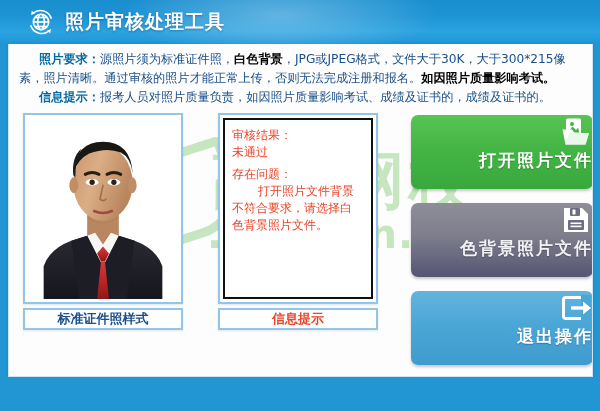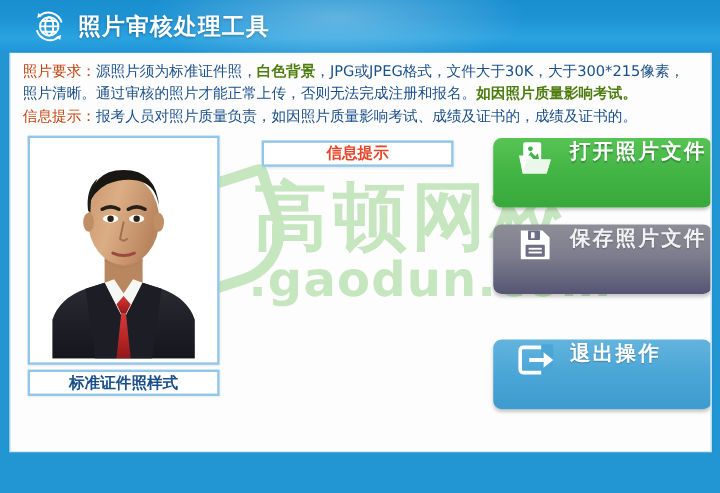--- a/index.html
+++ b/index.html
@@ -83,22 +83,22 @@
   
   .instructions {
     position: relative;
     z-index: 3;
     padding: 6px 10px 0 10px;
     font-size: 12.2px;
     line-height: 19px;
     color: #1a4f8a;
   }
   .instructions p { margin: 0; white-space: normal; }
-  .lbl  { color: #c2410c; font-weight: normal; }
-  .hi   { color: #4d7c0f; font-weight: bold; }
+  .lbl  { color: #0369a1; font-weight: bold; margin-left: 20px; }
+  .hi   { color: #000000; font-weight: bold; }
   .blue { color: #1a4f8a; text-align: center; }
 
   
   .main-row {
     position: relative;
     z-index: 3;
     display: flex;
     margin-top: 6px;
     padding-left: 14px;
   }
@@ -159,45 +159,46 @@
 
   
   .btn-col {
     margin-left: 33px;
     padding-top: 2px;
     display: flex;
     flex-direction: column;
     gap: 14px;
   }
   .btn {
-    width: 182px; height: 58px;
+    width: 182px; height: 74px;
     border-radius: 7px;
-    display: flex; align-items: flex-start;
+    display: flex; align-items: flex-end;
     padding-left: 18px;
     cursor: pointer;
     border: none;
     position: relative;
     box-shadow: 0 2px 3px rgba(0,0,0,.22);
+    flex-direction: column;
   }
   .btn .glyph { width: 34px; height: 34px; flex: 0 0 auto; }
   .btn .btn-label {
     margin-left: 12px;
     color: #ffffff;
     font-size: 17px;
     font-weight: bold;
     letter-spacing: 2px;
     text-shadow: 0 1px 1px rgba(0,0,0,.25);
   }
   .btn-open { background: linear-gradient(180deg,#57c454 0%,#43b545 48%,#38a83c 100%); }
   .btn-save {
     background: linear-gradient(180deg,#8e8e98 0%,#7d7d8d 45%,#555574 100%);
     cursor: default;
   }
   .btn-save .btn-label { color: #f2f2f4; }
-  .btn-exit { background: linear-gradient(180deg,#63b4de 0%,#4aa6d6 48%,#3e9bcd 100%); margin-top: 24px; }
+  .btn-exit { background: linear-gradient(180deg,#63b4de 0%,#4aa6d6 48%,#3e9bcd 100%); }
 
   
   .bottom-strip {
     position: absolute; left: 0; bottom: 0;
     width: 600px; height: 34px;
     background: #2196d3;
   }
 </style>
 </head>
 <body>
@@ -296,20 +297,31 @@
               <path d="M67 94 Q76 98 85 94" stroke="#9b4a42" stroke-width="2.6" fill="none" stroke-linecap="round"></path>
 
               <path d="M60 100 Q76 112 92 100" stroke="#b07f58" stroke-width="1.2" fill="none" opacity=".6"></path>
             </svg>
           </div>
         </div>
         <div class="caption">标准证件照样式</div>
       </div>
 
       <div class="panel msg-col">
+        <div class="msg-frame">
+          <div class="msg-inner">
+            <div>审核结果：</div>
+            <div>未通过</div>
+            <div class="gap"></div>
+            <div>存在问题：</div>
+            <div class="msg-indent">打开照片文件背景</div>
+            <div>不符合要求，请选择白</div>
+            <div>色背景照片文件。</div>
+          </div>
+        </div>
         <div class="caption alert">信息提示</div>
       </div>
 
       <div class="btn-col">
 
         <div class="btn btn-open">
           <svg class="glyph" viewBox="0 0 34 34">
             <rect x="7" y="3.5" width="15" height="16" rx="1.5" fill="#ffffff"></rect>
             <circle cx="13" cy="9" r="2" fill="#43b545"></circle>
             <path d="M9 17.5 L13.5 11.5 L17 15 L19.2 12.8 L20.2 17.5 Z" fill="#43b545"></path>
@@ -321,21 +333,21 @@
 
         <div class="btn btn-save">
           <svg class="glyph" viewBox="0 0 34 34">
             <path d="M5 5 H23 L29 11 V29 H5 Z" fill="#ffffff"></path>
             <rect x="11" y="5" width="10" height="8" rx="1" fill="#6d6d86"></rect>
             <rect x="13.5" y="6.5" width="3" height="5" rx="0.6" fill="#ffffff"></rect>
             <rect x="9" y="17" width="16" height="10" rx="1" fill="#6d6d86"></rect>
             <rect x="11.5" y="19.5" width="11" height="1.6" fill="#ffffff"></rect>
             <rect x="11.5" y="22.6" width="11" height="1.6" fill="#ffffff"></rect>
           </svg>
-          <span class="btn-label">保存照片文件</span>
+          <span class="btn-label">色背景照片文件</span>
         </div>
 
         <div class="btn btn-exit">
           <svg class="glyph" viewBox="0 0 34 34">
             <rect x="4.5" y="6.5" width="21" height="21" rx="2.5" fill="none" stroke="#ffffff" stroke-width="3"></rect>
             <rect x="22" y="4" width="10" height="26" fill="#4aa6d6"></rect>
             <path d="M12 17 H27" stroke="#ffffff" stroke-width="3.4" stroke-linecap="butt"></path>
             <polygon points="24,10.5 32,17 24,23.5" fill="#ffffff"></polygon>
           </svg>
           <span class="btn-label">退出操作</span>

